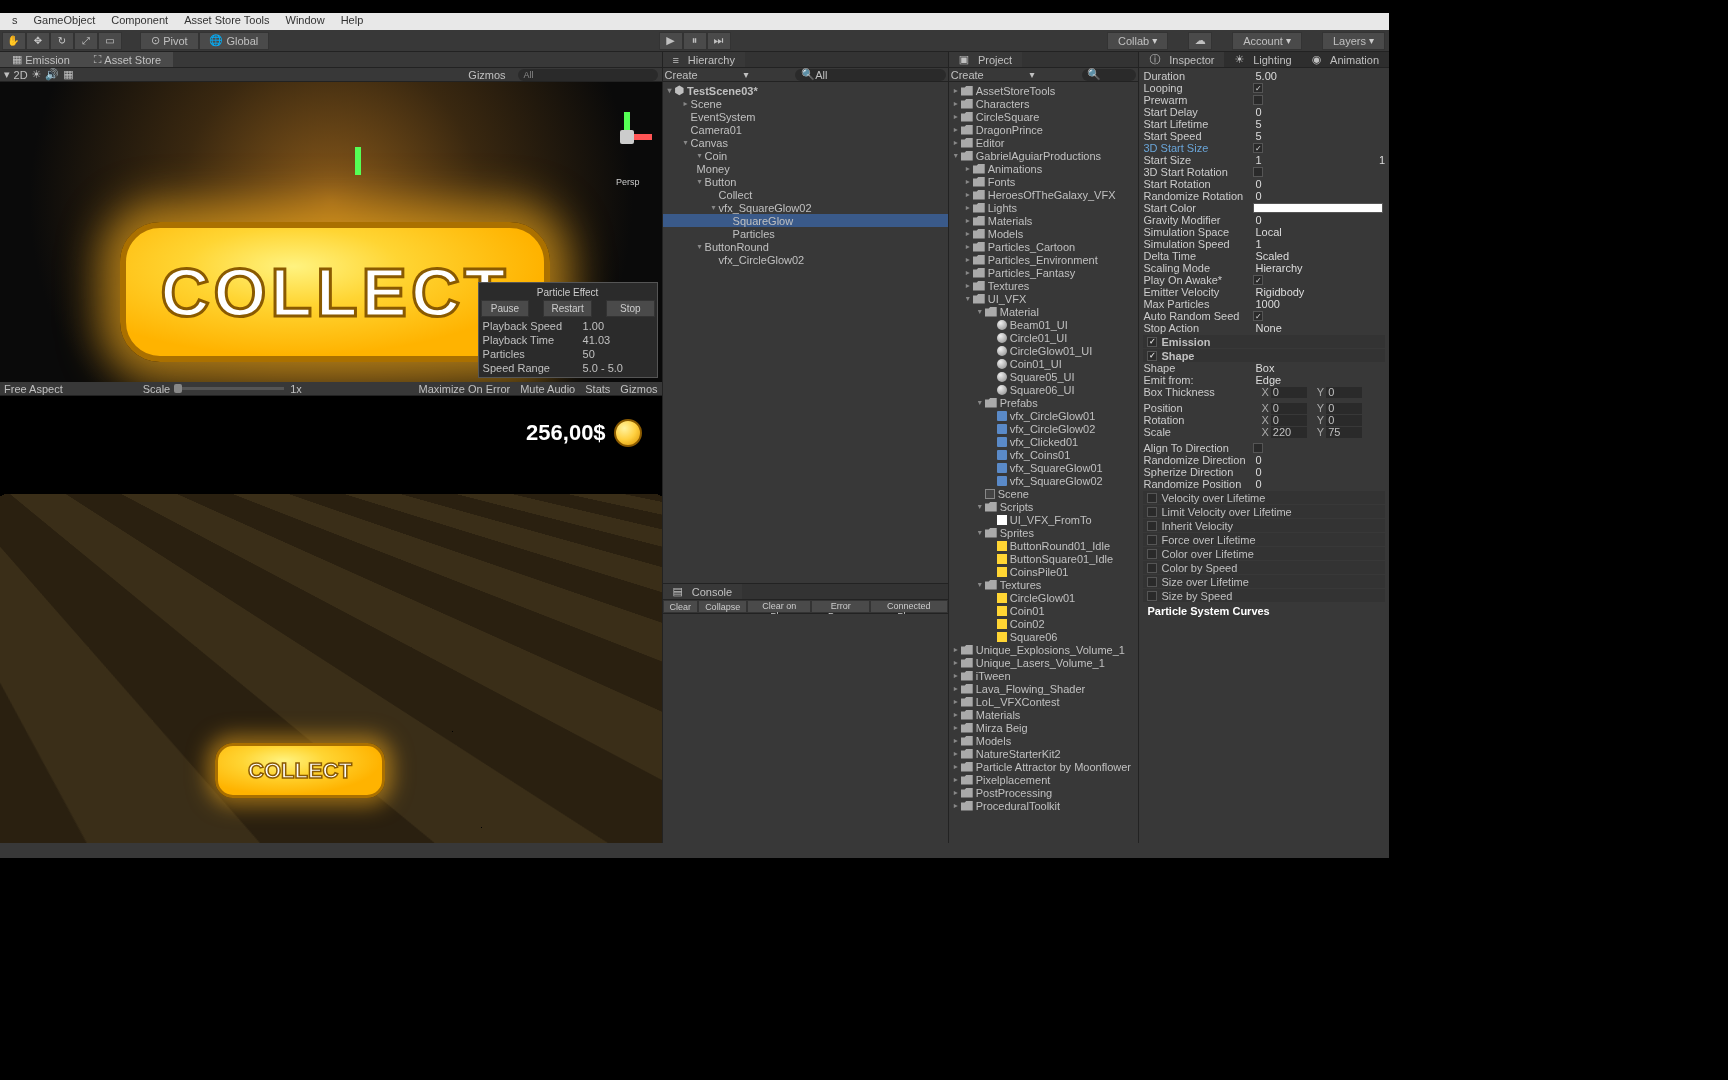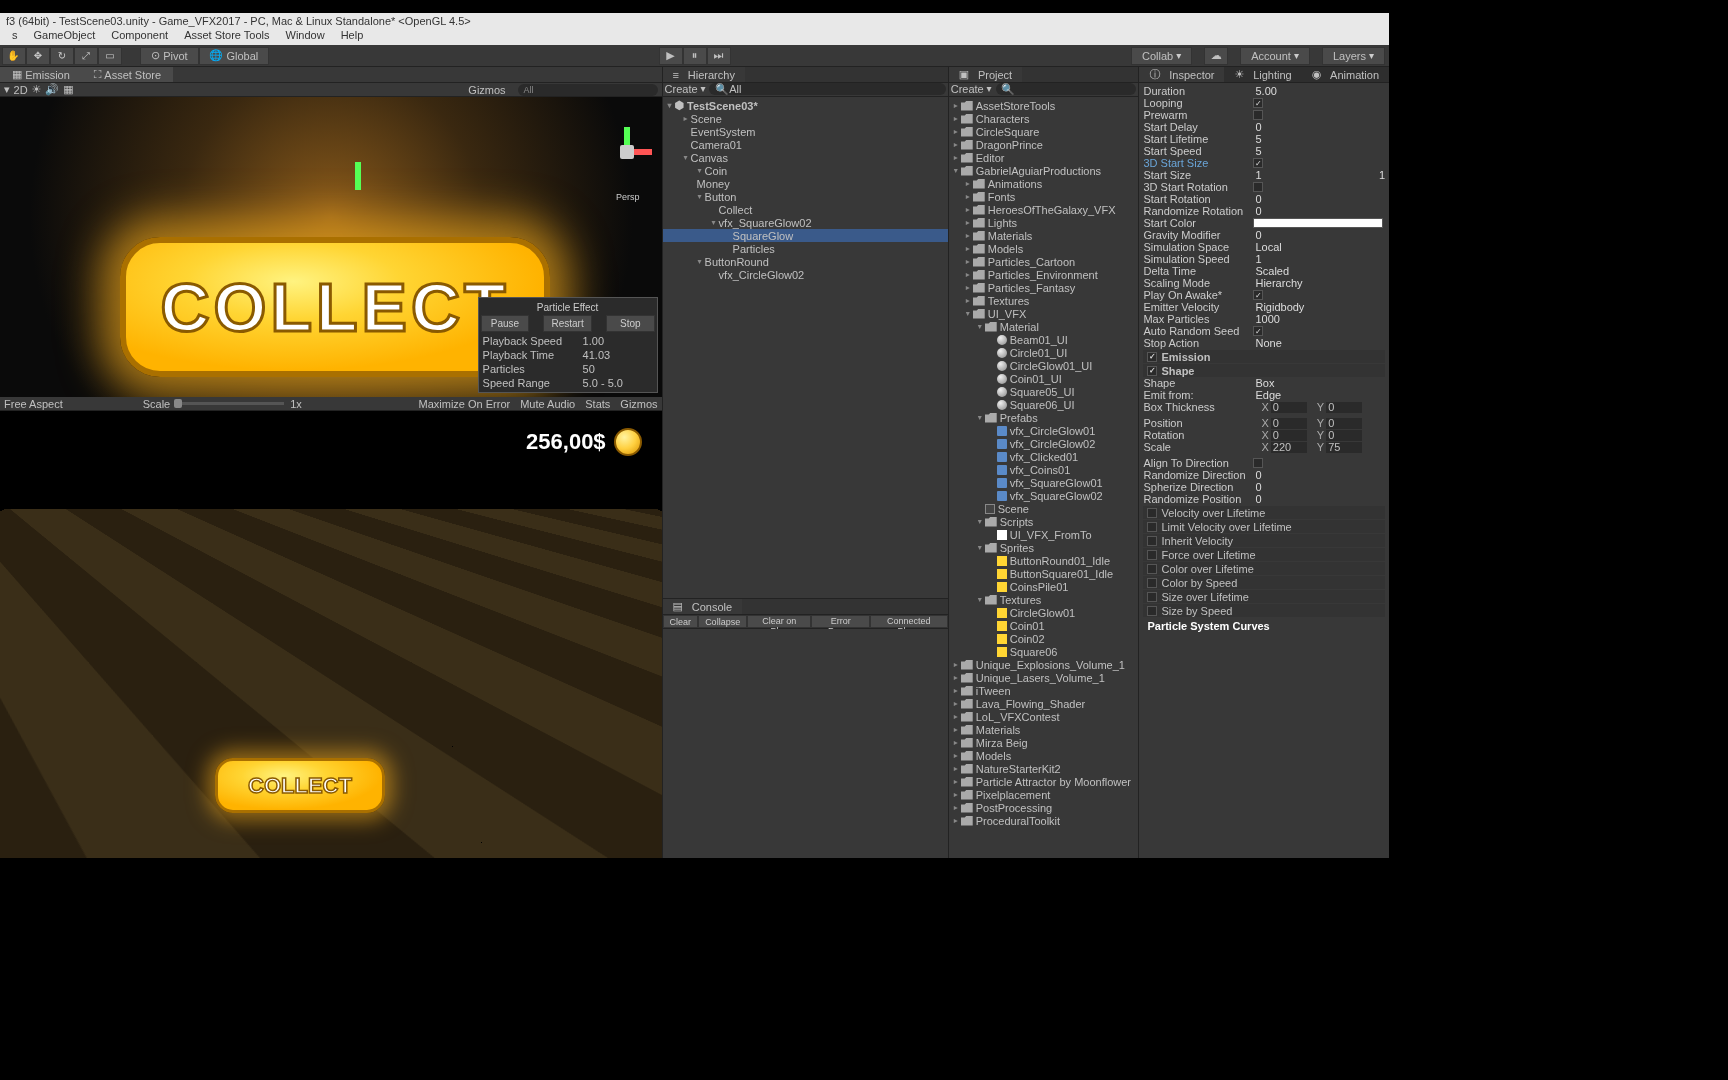--- a/index.html
+++ b/index.html
@@ -14,21 +14,21 @@
 .menubar-item { padding: 1px 8px; color: #333; font-size: 11px; }
 
 .toolbar { height: 22px; background: #383838; display: flex; align-items: center; border-bottom: 1px solid #222; }
 .tool-group { display: flex; gap: 0; margin-left: 2px; }
 .tool-btn { width: 24px; height: 18px; background: #4a4a4a; border: 1px solid #333; display: flex; align-items: center; justify-content: center; color: #ccc; font-size: 10px; }
 .tool-btn-wide { padding: 0 10px; height: 18px; background: #4a4a4a; border: 1px solid #333; color: #ccc; font-size: 10px; display: flex; align-items: center; gap: 3px; }
 
 .play-controls { position: absolute; left: 50%; transform: translateX(-50%); display: flex; }
 .play-btn { width: 24px; height: 18px; background: #4a4a4a; border: 1px solid #333; display: flex; align-items: center; justify-content: center; }
 
-.right-toolbar { margin-left: auto; display: flex; gap: 12px; margin-right: 4px; justify-content: center; }
+.right-toolbar { margin-left: auto; display: flex; gap: 20px; margin-right: 4px; justify-content: center; }
 
 .main-area { display: flex; height: calc(100% - 54px); }
 
 
 .left-col { width: 666px; display: flex; flex-direction: column; }
 .view-tabs { height: 16px; background: #383838; display: flex; border-bottom: 1px solid #222; }
 .view-tab { padding: 1px 12px; background: #4a4a4a; font-size: 10px; display: flex; align-items: center; color: #aaa; }
 
 .mini-toolbar { height: 14px; background: #383838; display: flex; align-items: center; gap: 4px; padding: 0 4px; border-bottom: 1px solid #222; font-size: 10px; }
 .mini-toolbar .r { margin-left: auto; display:flex; gap:8px; }
@@ -52,31 +52,31 @@
 .particle-overlay .row .k { width: 100px; }
 
 .mid-toolbar { height: 14px; background: #383838; display: flex; align-items: center; padding: 0 4px; font-size: 10px; border-bottom:1px solid #222;}
 .mid-toolbar .r { margin-left: auto; display: flex; gap: 10px; }
 
 .game-view { flex: 1; background: #000; position: relative; overflow: hidden; }
 .game-bg { position: absolute; inset: 0; background:
   repeating-linear-gradient(45deg, #3a2e18 0 40px, #2a2010 40px 80px),
   repeating-linear-gradient(-45deg, #3a2e1866 0 40px, #2a201066 40px 80px);
   transform: perspective(400px) rotateX(50deg) scale(2); transform-origin: center 60%; }
-.game-top { position: absolute; top: 17px; right: 20px; display: flex; align-items: center; gap: 8px; }
+.game-top { position: absolute; top: 23px; right: 20px; display: flex; align-items: center; gap: 8px; }
 .money-text { color: #fff; font-size: 22px; font-weight: bold; text-shadow: 0 2px 2px #000; }
 .coin { width: 28px; height: 28px; border-radius: 50%; background: radial-gradient(circle at 35% 30%, #fff3a0, #ffd040 50%, #d89000); border: 2px solid #8a5a00; }
 .game-collect { position: absolute; left: 215px; bottom: 45px; width: 170px; height: 55px; background: radial-gradient(ellipse at 40% 30%, #fff380 0%, #ffd533 30%, #ffb300 70%); border-radius: 18px; border: 3px solid #aa7000; box-shadow: 0 0 20px 8px rgba(255,180,30,0.5); display: flex; align-items: center; justify-content: center; font-size: 22px; font-weight: 900; color: #fff; -webkit-text-stroke: 1.5px #8a5a00; font-family: Impact, sans-serif; }
 
 
 .hier-col { width: 288px; display: flex; flex-direction: column; background: #383838; border-left: 1px solid #222; }
 .panel-tabs { height: 16px; display: flex; background: #333; border-bottom: 1px solid #222; }
 .panel-tab { padding: 1px 10px; background: #383838; font-size: 10px; display: flex; align-items: center; gap: 3px; }
 .panel-tab.inactive { background: #2e2e2e; color: #999; }
-.panel-toolbar { height: 14px; display: flex; align-items: flex-start; padding: 0 2px; font-size: 10px; border-bottom: 1px solid #222; }
+.panel-toolbar { height: 14px; display: flex; align-items: center; padding: 0 2px; font-size: 10px; border-bottom: 1px solid #222; gap: 43px; }
 .search-box { flex: 1; height: 12px; background: #2a2a2a; border-radius: 8px; margin-left: 4px; padding: 0 6px; font-size: 9px; color: #888; display:flex; align-items:center; }
 
 .tree { flex: 1; overflow-y: auto; padding: 2px 0; }
 .tree-row { display: flex; align-items: center; height: 13px; font-size: 10px; padding-right: 4px; white-space: nowrap; }
 .tree-row.scene-root { font-weight: bold; }
 .tree-row.selected { background: #3a5a8a; color: #fff; }
 .tree-row .arrow { width: 10px; text-align: center; color: #888; font-size: 8px; }
 .linked { color: #6aa5d8; }
 .faded { color: #888; }
 
@@ -112,23 +112,20 @@
 .prefab-ico { width:10px; height:10px; background: #5a8ac8; display:inline-block; margin-right:3px; border-radius:1px;}
 .mat-ico { width:10px; height:10px; background: radial-gradient(circle at 35% 30%, #eee, #888); border-radius:50%; display:inline-block; margin-right:3px;}
 .tex-ico { width:10px; height:10px; background: #ffd533; display:inline-block; margin-right:3px;}
 .script-ico { width:10px; height:10px; background: #fff; display:inline-block; margin-right:3px; position:relative;}
 .scene-ico { width:10px; height:10px; background: #444; display:inline-block; margin-right:3px; border:1px solid #888;}
 </style>
 </head>
 <body>
 
 <div class="window">
-  <div class="titlebar">
-      <span>f3 (64bit) - TestScene03.unity - Game_VFX2017 - PC, Mac &amp; Linux Standalone* &lt;OpenGL 4.5&gt;</span>
-    </div>
 
   <div class="menubar">
     <div class="menubar-item">s</div>
     <div class="menubar-item">GameObject</div>
     <div class="menubar-item">Component</div>
     <div class="menubar-item">Asset Store Tools</div>
     <div class="menubar-item">Window</div>
     <div class="menubar-item">Help</div>
   </div>
 

